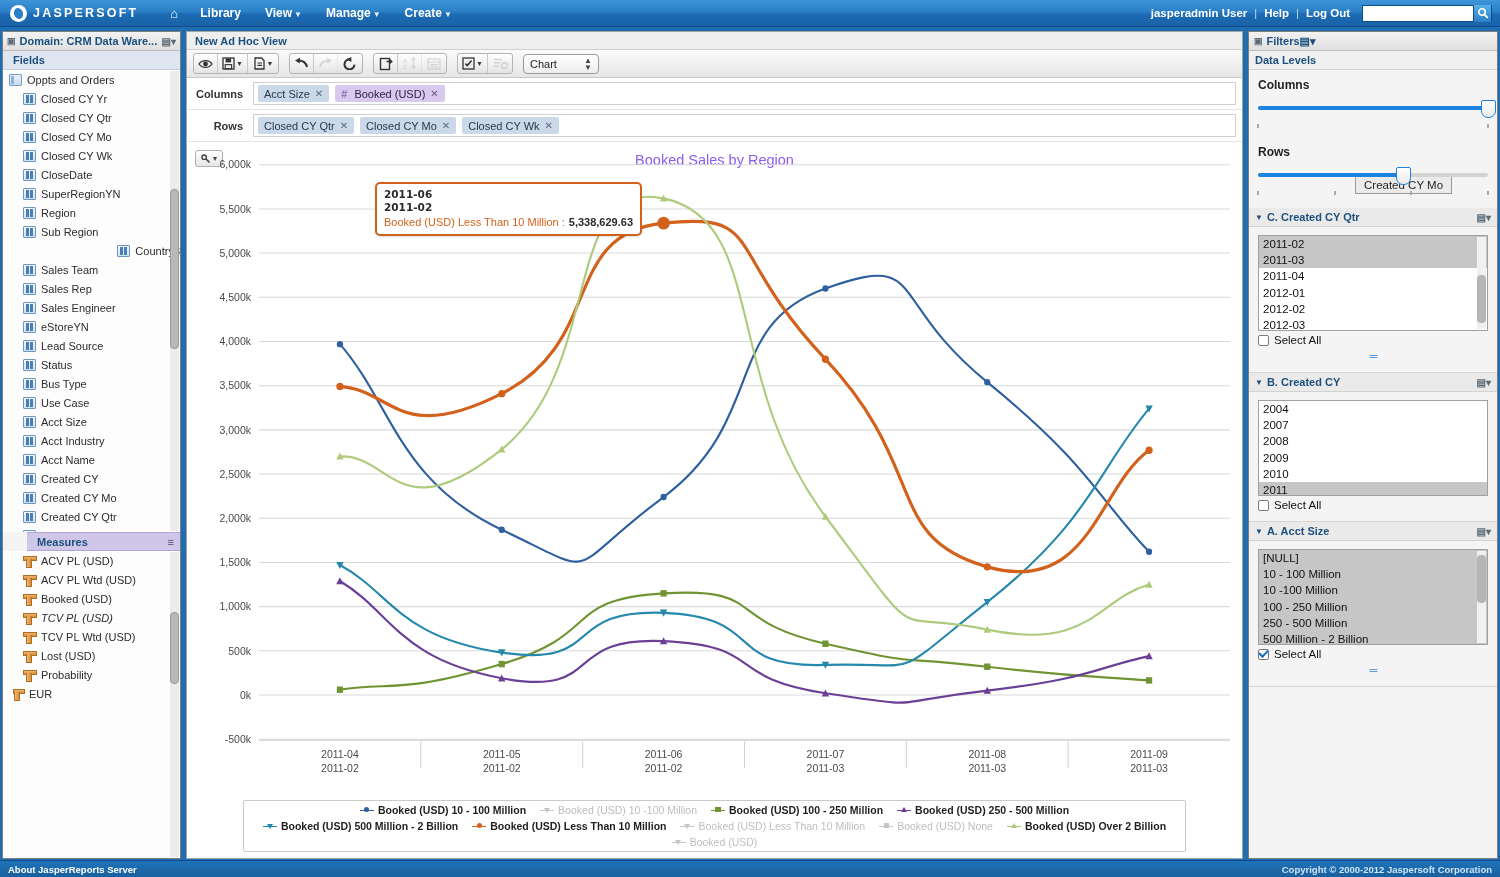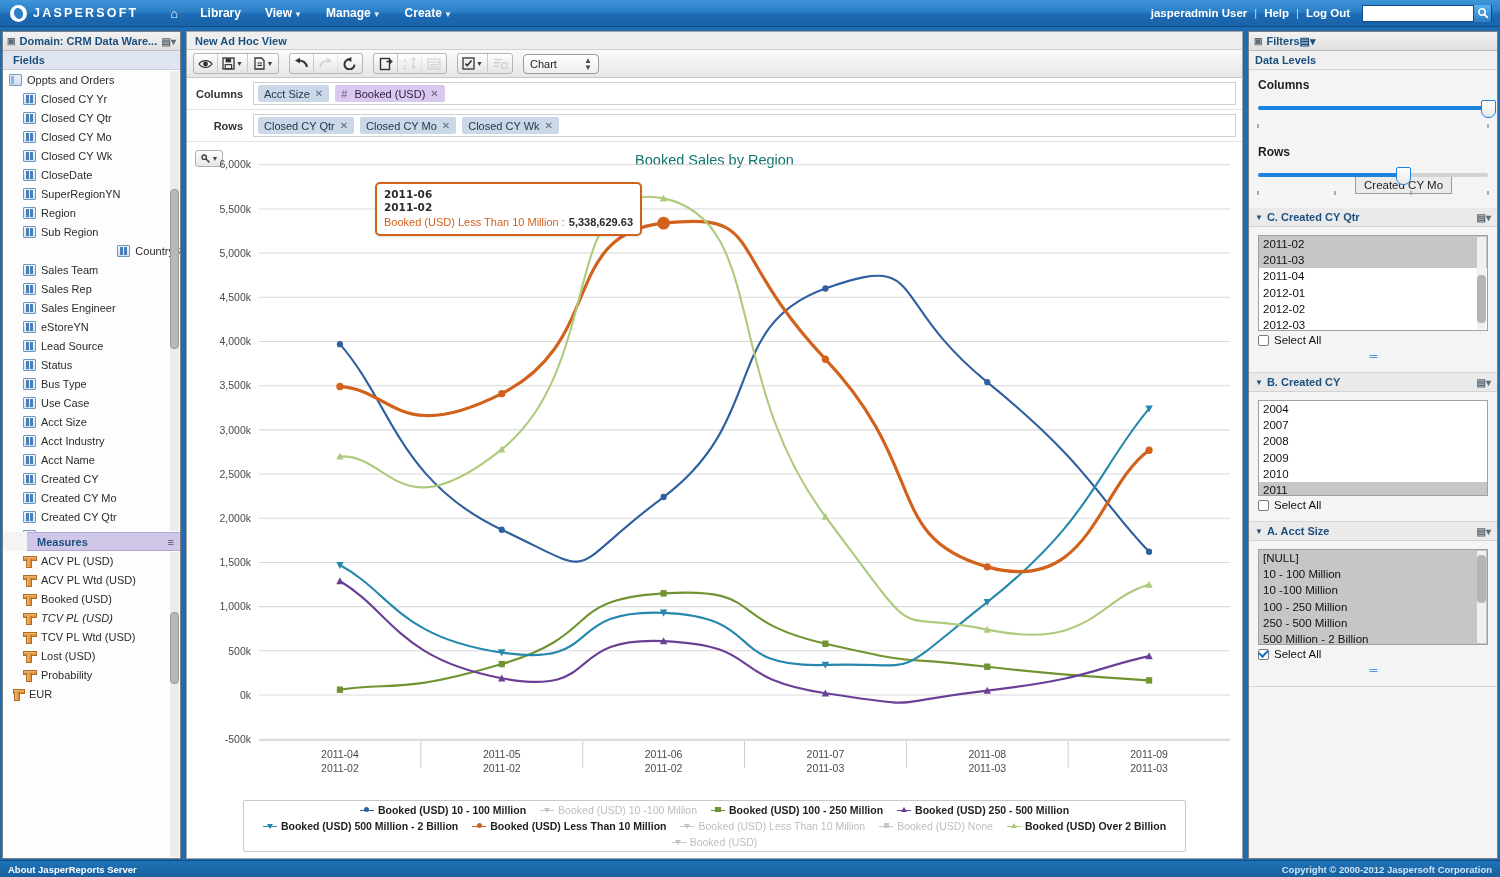--- a/index.html
+++ b/index.html
@@ -172,21 +172,21 @@
   
   .chartarea { flex:1; position:relative; background:#fff; }
   .optbtn {
     position:absolute; left:8px; top:8px; width:28px; height:17px;
     border:1px solid #b0b0b0; border-radius:3px;
     background:linear-gradient(to bottom,#ffffff,#e6e6e6);
     display:flex;align-items:center;justify-content:center;gap:1px;cursor:pointer;
   }
   .chart-title {
     position:absolute; left:0; right:0; top:10px; text-align:center;
-    font-size:14.5px; color:#0f766e;
+    font-size:14.5px; color:#8b5cf6;
   }
   .plot { position:absolute; left:0; top:0; width:100%; height:100%; }
   .legendbox {
     position:absolute; left:56px; right:56px; bottom:6px;
     border:1px solid #c9c9c9; background:#fff; border-radius:2px;
     padding:3px 16px; display:flex; flex-wrap:wrap; gap:4px 14px; justify-content:center;
   }
   .lg { display:flex;align-items:center;gap:4px; font-size:10.5px; white-space:nowrap; cursor:pointer;}
   .lg .lbl { color:#1f1f1f; font-weight:bold; }
   .lg.muted .lbl { color:#bdbdbd; font-weight:normal;}

